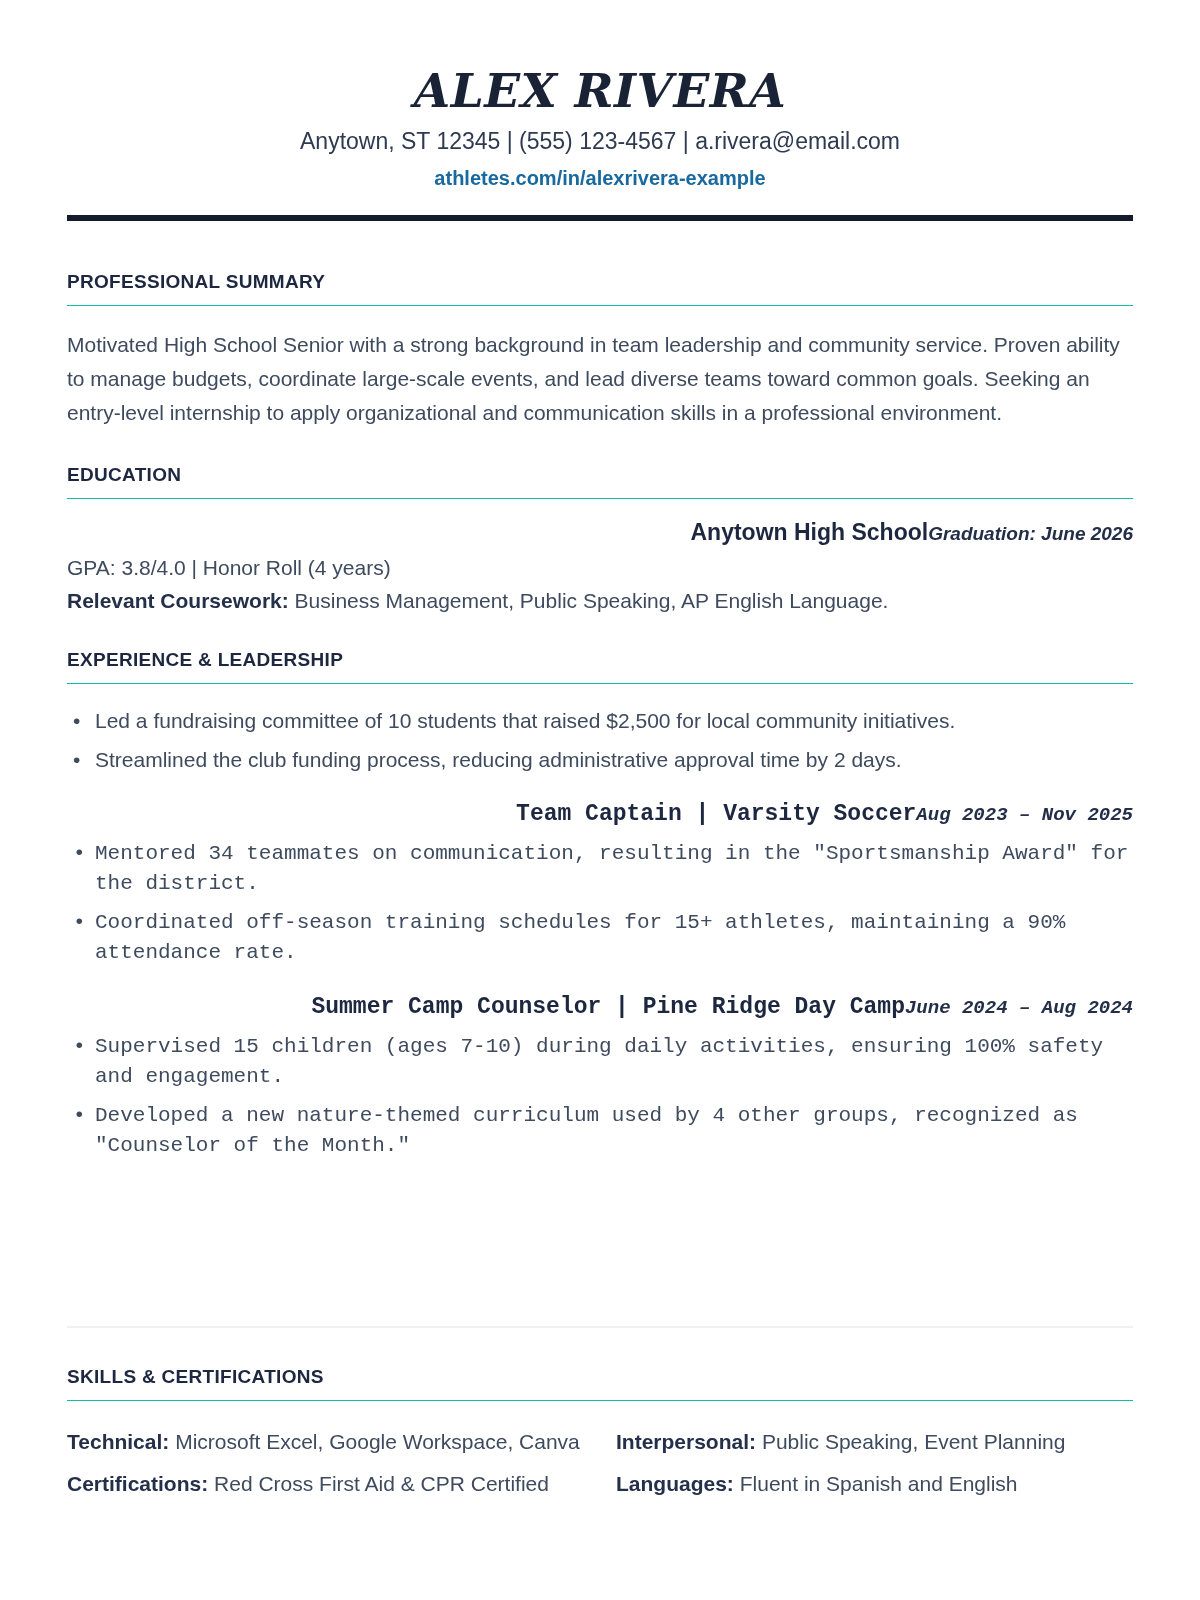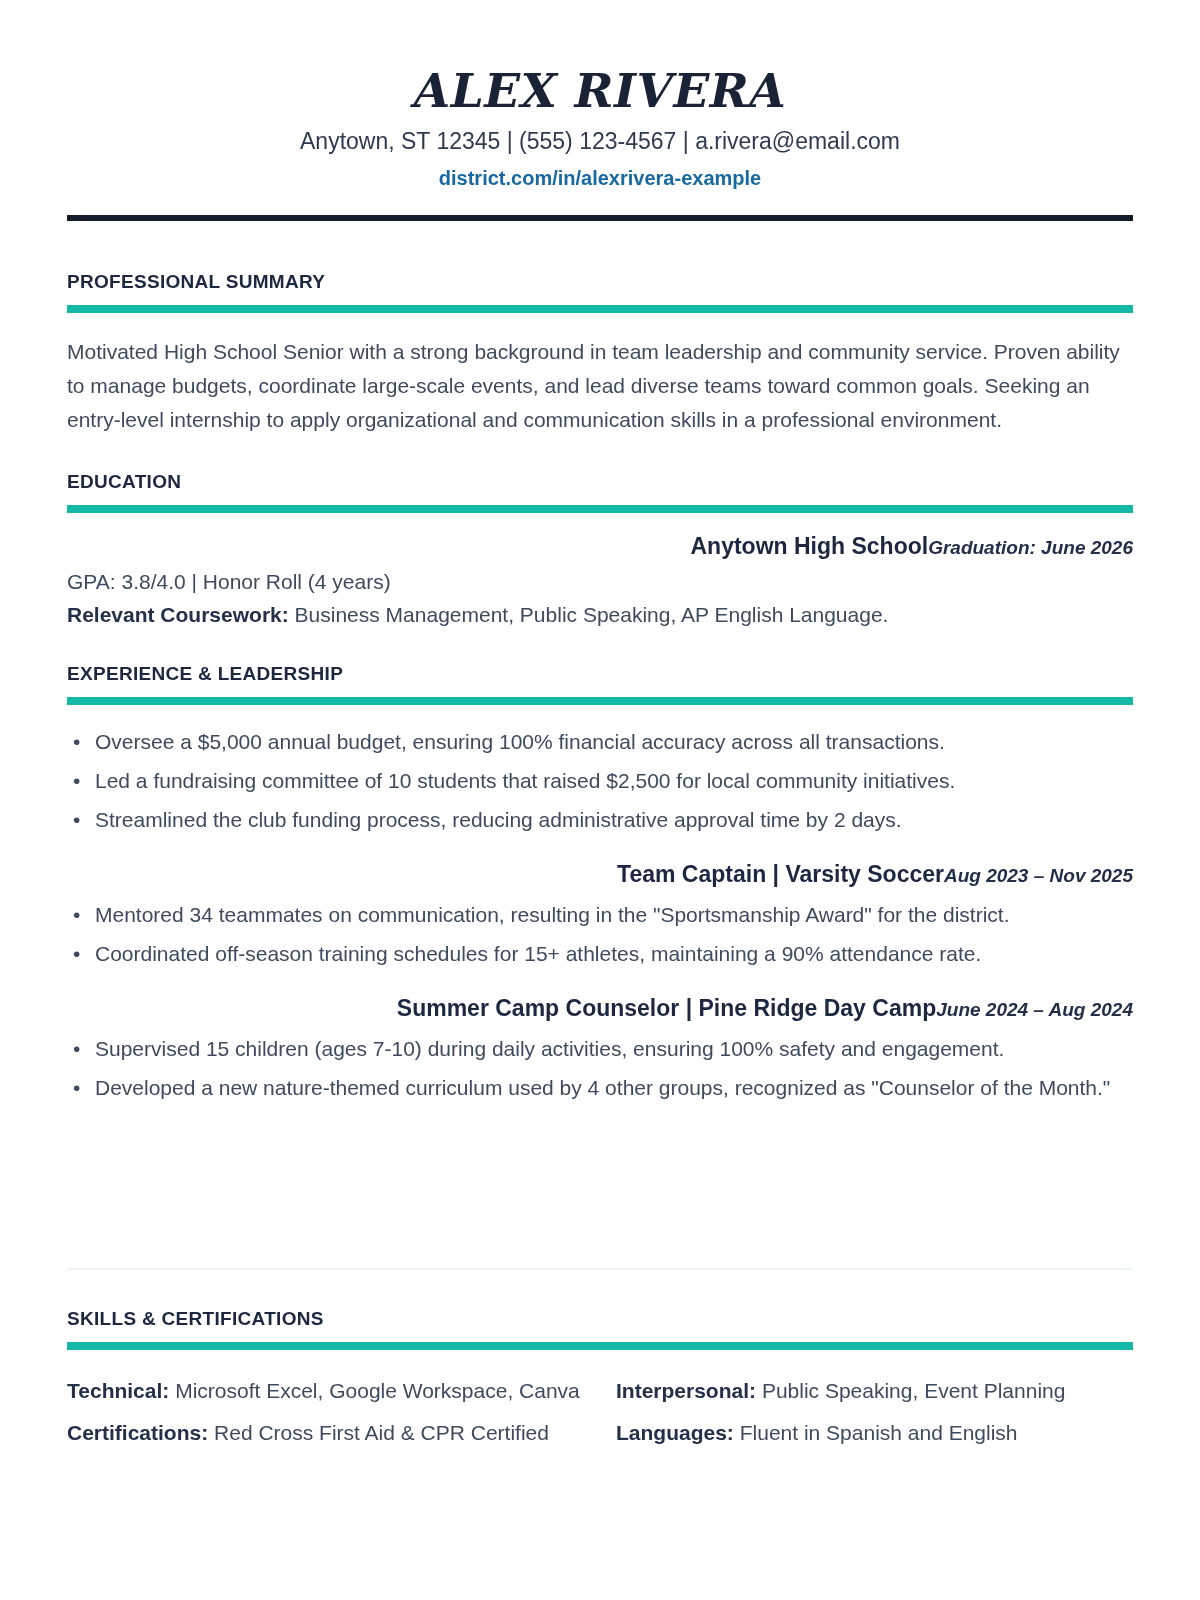--- a/index.html
+++ b/index.html
@@ -50,21 +50,21 @@
     border: none;
   }
 
   
   .section-heading {
     font-size: 19px;
     font-weight: 700;
     letter-spacing: 0.3px;
     color: #1d2740;
     padding-bottom: 12px;
-    border-bottom: 8px solid #14b8a6;
+    border-bottom: 1px solid #14b8a6;
   }
   .section-summary { margin-top: 50px; }
   .summary-text {
     margin-top: 22px;
     font-size: 21px;
     line-height: 34px;
     color: #3e4a5e;
   }
 
   .section-education { margin-top: 34px; }
@@ -85,21 +85,21 @@
     color: #232e48;
     white-space: nowrap;
   }
   .edu-row { margin-top: 20px; }
   .edu-line { margin-top: 9px; font-size: 21px; line-height: 1.2; color: #3e4a5e; }
   .edu-line strong { color: #242f49; }
   .edu-line + .edu-line { margin-top: 7px; }
 
   .section-experience { margin-top: 36px; }
   .job { margin-top: 22px; }
-  .job + .job { margin-top: 26px; }
+  .job + .job { margin-top: 26px; font-family: Liberation Mono, monospace; }
   .bullet-list {
     margin-top: 12px;
     list-style: none;
   }
   .bullet-list li {
     position: relative;
     padding-left: 28px;
     font-size: 21px;
     line-height: 30px;
     margin-bottom: 9px;
@@ -137,21 +137,21 @@
 </style>
 </head>
 <body>
 
 <div class="page">
 
   <header class="resume-header">
     <h1 class="candidate-name">ALEX RIVERA</h1>
     <div class="contact-line">Anytown, ST 12345 | (555) 123-4567 | a.rivera@email.com</div>
     <div>
-      <a href="#" class="linkedin-link">district.com/in/alexrivera-example</a>
+      <a href="#" class="linkedin-link">athletes.com/in/alexrivera-example</a>
     </div>
     <hr class="top-rule">
   </header>
 
   <section class="section-summary">
     <h2 class="section-heading">PROFESSIONAL SUMMARY</h2>
     <p class="summary-text">Motivated High School Senior with a strong background in team leadership and community service. Proven ability to manage budgets, coordinate large-scale events, and lead diverse teams toward common goals. Seeking an entry-level internship to apply organizational and communication skills in a professional environment.</p>
   </section>
 
   <section class="section-education">
@@ -162,21 +162,20 @@
     </div>
     <div class="edu-line">GPA: 3.8/4.0 | Honor Roll (4 years)</div>
     <div class="edu-line"><strong>Relevant Coursework:</strong> <span>Business Management, Public Speaking, AP English Language.</span></div>
   </section>
 
   <section class="section-experience">
     <h2 class="section-heading">EXPERIENCE &amp; LEADERSHIP</h2>
 
     <div class="job">
       <ul class="bullet-list">
-        <li>Oversee a $5,000 annual budget, ensuring 100% financial accuracy across all transactions.</li>
         <li>Led a fundraising committee of 10 students that raised $2,500 for local community initiatives.</li>
         <li>Streamlined the club funding process, reducing administrative approval time by 2 days.</li>
       </ul>
     </div>
 
     <div class="job">
       <div class="entry-row">
         <div class="entry-title">Team Captain | Varsity Soccer</div>
         <div class="entry-dates">Aug 2023 – Nov 2025</div>
       </div>

